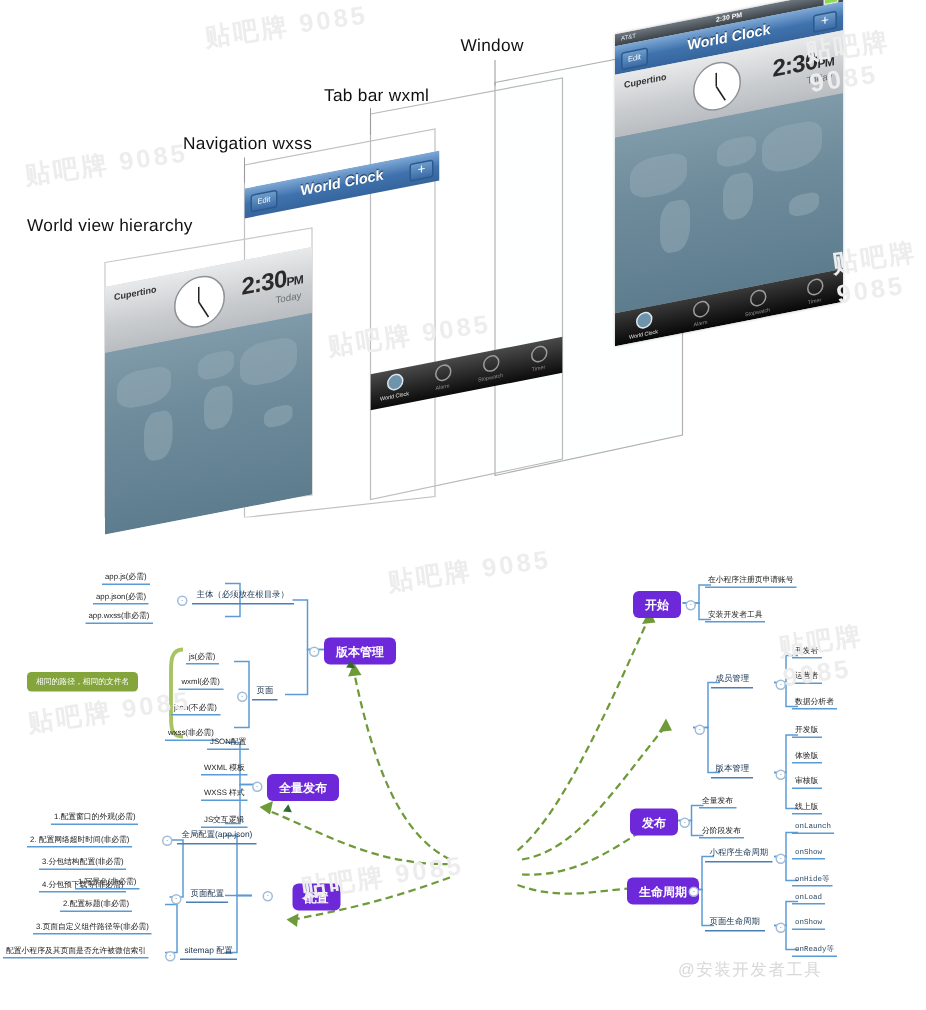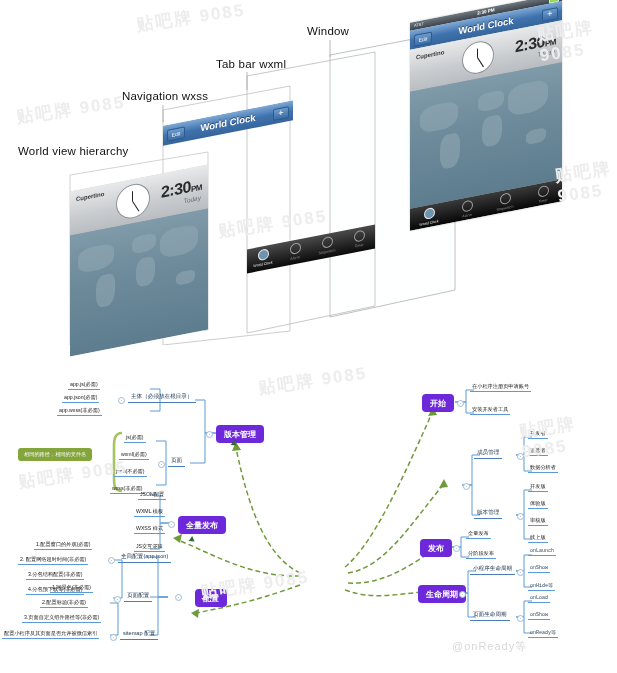--- a/index.html
+++ b/index.html
@@ -337,18 +337,18 @@
   <div class="plusbox" style="left:517px;top:108px;">-</div>
   <div class="plusbox" style="left:517px;top:168px;">-</div>
   <div class="plusbox" style="left:453px;top:200px;">-</div>
   <div class="plusbox" style="left:459px;top:246px;">-</div>
   <div class="plusbox" style="left:517px;top:224px;">-</div>
   <div class="plusbox" style="left:517px;top:270px;">-</div>
 
   <div class="cursor" style="left:232px;top:96px;"></div>
   <div class="cursor" style="left:190px;top:192px;"></div>
 
-  <div class="wm" style="left:452px;top:294px;">@onReady等</div>
+  <div class="wm" style="left:452px;top:294px;">@安装开发者工具</div>
   <div class="wm-big" style="left:258px;top:24px;">贴吧牌 9085</div>
   <div class="wm-big" style="left:18px;top:118px;">贴吧牌 9085</div>
   <div class="wm-big" style="left:200px;top:228px;">贴吧牌 9085</div>
   <div class="wm-big" style="left:520px;top:68px;">贴吧牌 9085</div>
 </div>
 
 </body></html>

